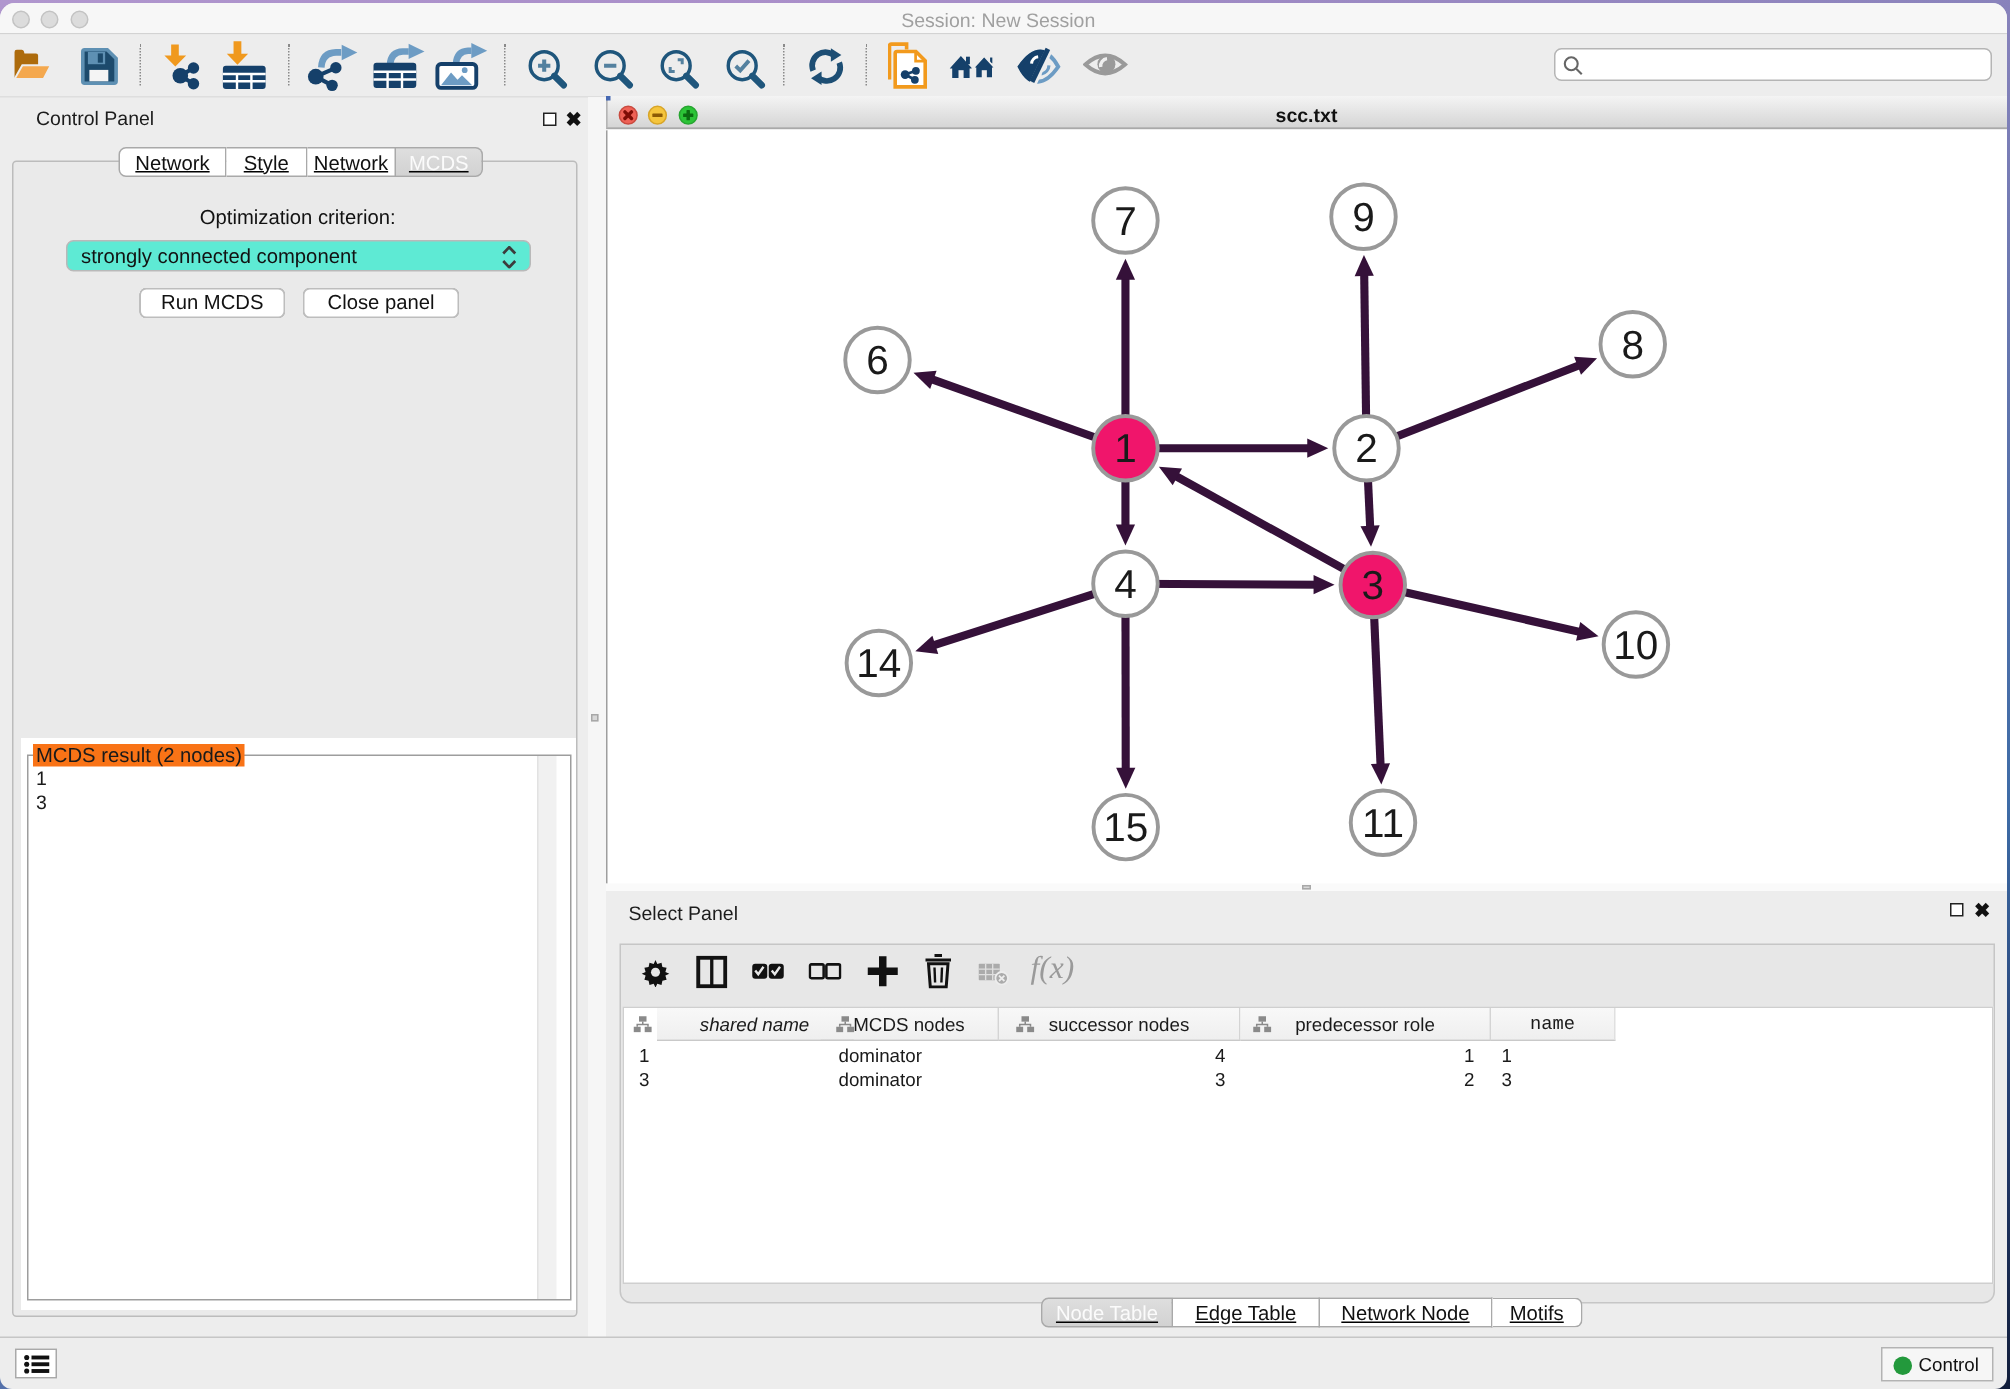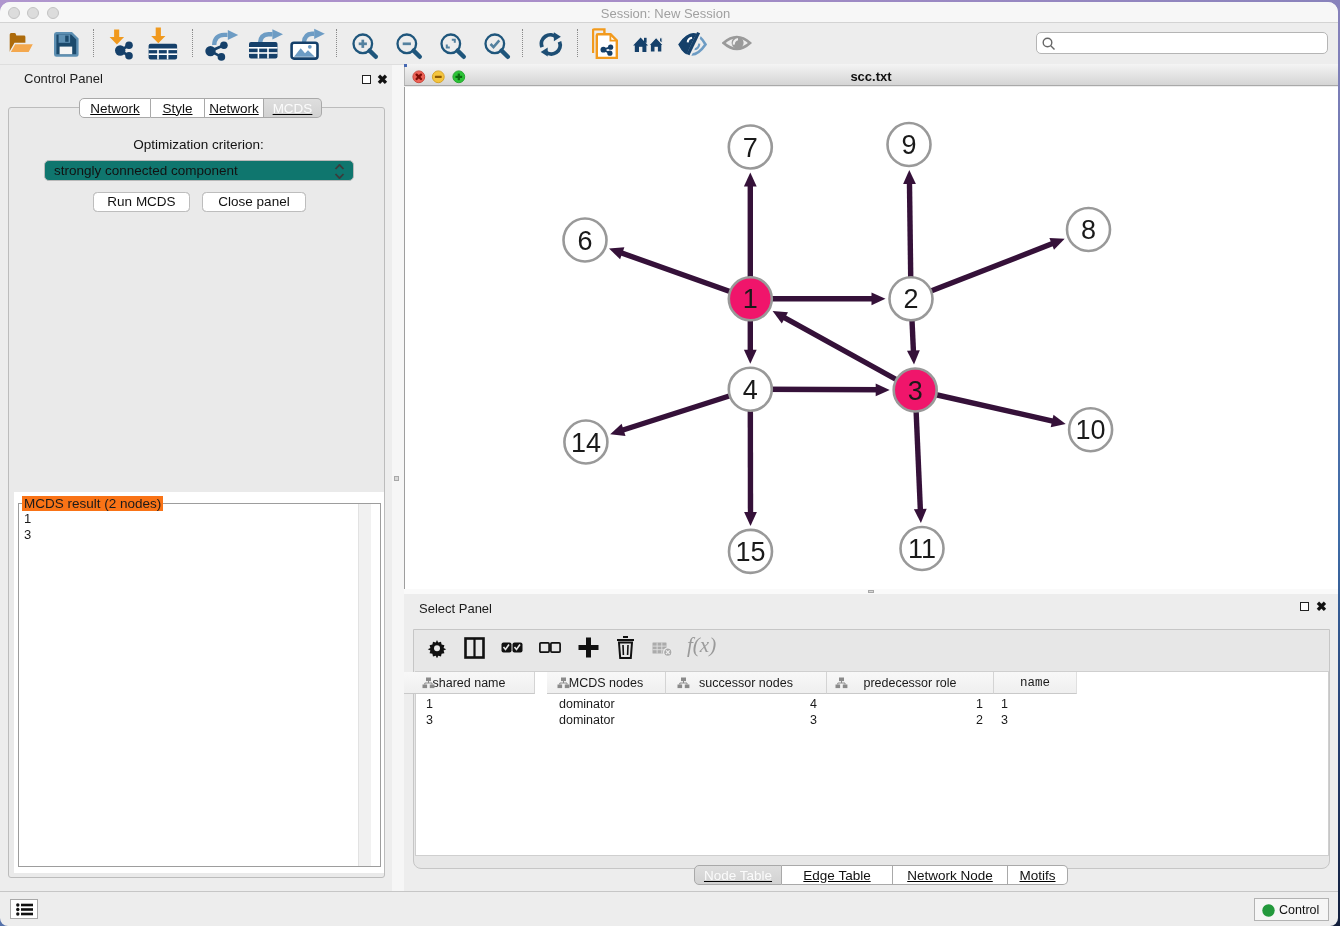--- a/index.html
+++ b/index.html
@@ -25,21 +25,21 @@
 .close-ico { position:absolute; font-size:13px; font-weight:700; color:#111; line-height:10px; }
 .tabs { position:absolute; display:flex; height:20px;text-decoration:underline; }
 .tab { font-size:13.5px; color:#111; background:#fff; border:1px solid #a9a9a9; border-left:none;
   display:flex; align-items:center; justify-content:center; }
 .tab.first { border-left:1px solid #a9a9a9; border-radius:5px 0 0 5px; }
 .tab.last { border-radius:0 5px 5px 0; }
 .tab.sel { background:linear-gradient(#dedede,#d2d2d2); color:#fbfbfb; }
 .cp-content { position:absolute; left:8px; top:107px; width:377px; height:771px;
   background:#eaeaea; border:1px solid #bcbcbc; border-radius:3px; }
 .optlabel { position:absolute; left:0; top:137px; width:397px; text-align:center; font-size:13.5px; color:#121212; }
-.selectbox { position:absolute; left:44px; top:159.5px; width:310px; height:21px; background:#0f766e;
+.selectbox { position:absolute; left:44px; top:159.5px; width:310px; height:21px; background:#5eead4;
   border:1px solid #b9b9b9; border-radius:5px; font-size:13.5px; color:#121212; line-height:20px; padding-left:9px; }
 .btn { position:absolute; height:20px; background:#fff; border:1px solid #bdbdbd; border-radius:4.5px;
   font-size:13.5px; color:#121212; text-align:center; line-height:18px; }
 .cp-white { position:absolute; left:14px; top:492px; width:370px; height:381px; background:#fff; }
 .fieldset { position:absolute; left:17.5px; top:503px; width:363px; height:364px;
   border:1px solid #9d9d9d; background:#fff; }
 .fs-legend { position:absolute; left:22px; top:496px; font-size:13.5px; color:#1a1a1a; background:#f97316; padding:0 2px; }
 .fs-text { position:absolute; left:24px; font-size:13px; color:#1a1a1a; }
 .vsplit { position:absolute; left:392px; top:65px; width:12px; height:826px; background:#f6f6f6; }
 .grip { position:absolute; background:#d8d8d8; border:1px solid #a8a8a8; }
@@ -692,21 +692,21 @@
       <line x1="0.5" y1="7.7" x2="14.5" y2="7.7"></line>
       <line x1="5.1" y1="0.5" x2="5.1" y2="11.5"></line>
       <line x1="9.8" y1="0.5" x2="9.8" y2="11.5"></line>
     </g>
  <circle cx="15.8" cy="10.2" r="4.2" fill="#ababab" stroke="#ededed" stroke-width="1.2"></circle>
  <path d="M14,8.4 L17.6,12 M17.6,8.4 L14,12" stroke="#ededed" stroke-width="1.2"></path>
 </svg>
 <div class="abs" style="left:687px;top:633px;font-family:'Liberation Serif',serif;font-style:italic;font-size:21px;color:#9a9a9a;">f(x)</div>
 
 <div class="tbl"></div>
-<div class="th" style="left:404px;width:131px;">shared name</div>
+<div class="th" style="left:438px;width:131px;font-style:italic;">shared name</div>
 <div class="th" style="left:547px;width:119px;">MCDS nodes</div>
 <div class="th" style="left:666px;width:161px;">successor nodes</div>
 <div class="th" style="left:827px;width:167px;">predecessor role</div>
 <div class="th" style="left:994px;width:83px;border-right:1px solid #e0e0e0;font-family:Liberation Mono, monospace;">name</div>
 
 <svg class="abs" style="left:422px;top:677px" width="13" height="12" viewBox="0 0 13 12">
     <rect x="4" y="0.5" width="5" height="3.6" fill="#8a8a8a"></rect>
     <rect x="0.5" y="7.5" width="4.6" height="3.6" fill="#8a8a8a"></rect>
     <rect x="7.8" y="7.5" width="4.6" height="3.6" fill="#8a8a8a"></rect>
     <path d="M6.5,4 L6.5,6 M2.8,7.5 L2.8,6 L10,6 L10,7.5" stroke="#8a8a8a" fill="none" stroke-width="1"></path>
@@ -736,21 +736,21 @@
 <div class="td" style="left:827px;top:697px;width:156px;text-align:right;">1</div>
 <div class="td" style="left:1001px;top:697px;">1</div>
 <div class="td" style="left:426px;top:713px;">3</div>
 <div class="td" style="left:559px;top:713px;">dominator</div>
 <div class="td" style="left:666px;top:713px;width:151px;text-align:right;">3</div>
 <div class="td" style="left:827px;top:713px;width:156px;text-align:right;">2</div>
 <div class="td" style="left:1001px;top:713px;">3</div>
 
 <div class="tabs" style="left:694px;top:865px;">
  <div class="tab first sel" style="width:88px;">Node Table</div>
- <div class="tab" style="width:111px;">Edge Table</div>
+ <div class="tab" style="width:98px;">Edge Table</div>
  <div class="tab" style="width:115px;">Network Node</div>
  <div class="tab last" style="width:60px;">Motifs</div>
 </div>
 
 <div class="statusline"></div>
 <div class="listbtn">
  <svg style="position:absolute;left:5px;top:3px;" width="17" height="13" viewBox="0 0 17 13">
   <g fill="#111">
         <circle cx="1.8" cy="2" r="1.7"></circle>
         <circle cx="1.8" cy="6.5" r="1.7"></circle>

